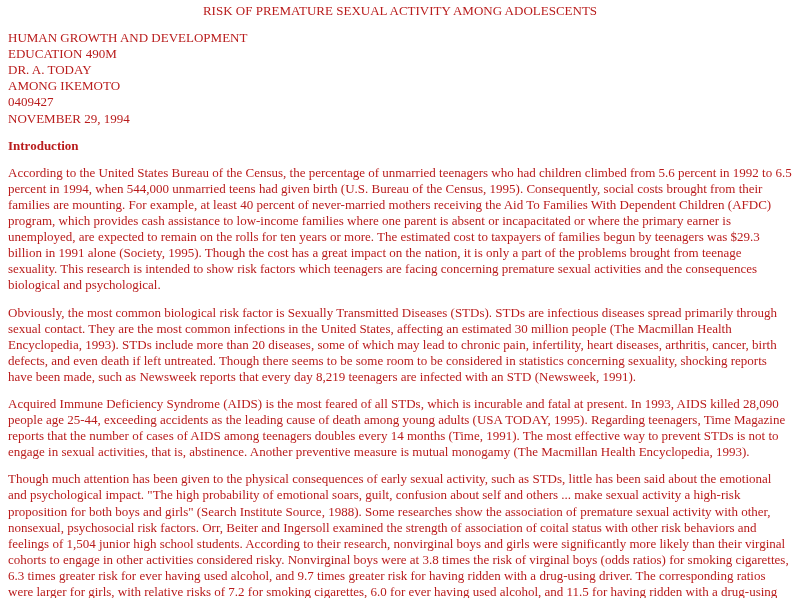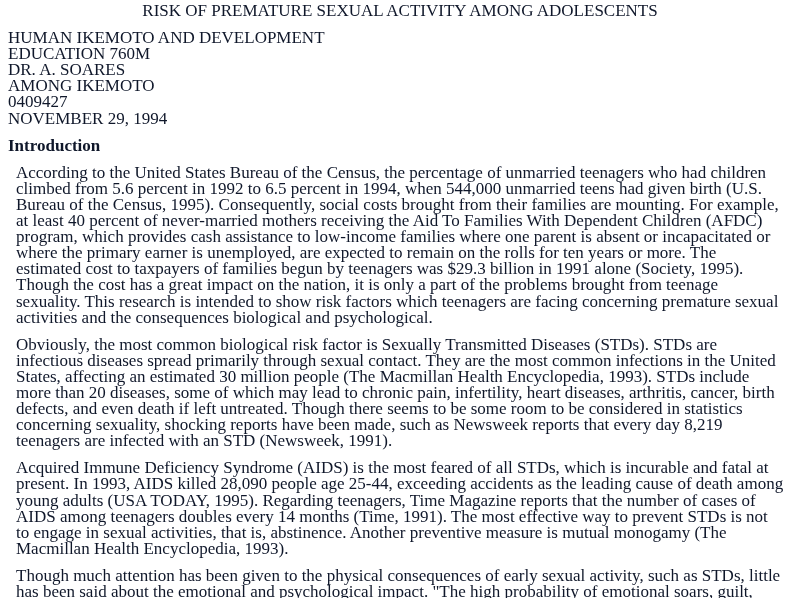--- a/index.html
+++ b/index.html
@@ -7,50 +7,50 @@
     padding: 0;
     background: #ffffff;
   }
   .page {
     width: 800px;
     height: 598px;
     box-sizing: border-box;
     padding: 3px 8px;
     overflow: hidden;
     background: #ffffff;
-    color: #0f172a;
+    color: #b91c1c;
     font-family: "Liberation Serif", "DejaVu Serif", serif;
-    font-size: 17px;
+    font-size: 13px;
     line-height: 16.1px;
     text-align: left;
   }
   .title {
     text-align: center;
     margin: 0 0 11px 0;
     font-weight: normal;
   }
   .hdr-block {
     margin: 11px 0;
   }
   .heading {
     font-weight: bold;
     margin: 4px 0;
   }
   .para {
-    margin: 11px 8px;
+    margin: 11px 0;
   }
 </style>
 </head>
 <body>
 
 <div class="page">
 
   <p class="title">RISK OF PREMATURE SEXUAL ACTIVITY AMONG ADOLESCENTS</p>
 
-  <p class="hdr-block"><span>HUMAN IKEMOTO AND DEVELOPMENT</span><br><span>EDUCATION 760M</span><br><span>DR. A. SOARES</span><br><span>AMONG IKEMOTO</span><br><span>0409427</span><br><span>NOVEMBER 29, 1994</span></p>
+  <p class="hdr-block"><span>HUMAN GROWTH AND DEVELOPMENT</span><br><span>EDUCATION 490M</span><br><span>DR. A. TODAY</span><br><span>AMONG IKEMOTO</span><br><span>0409427</span><br><span>NOVEMBER 29, 1994</span></p>
 
   <p class="heading">Introduction</p>
 
   <p class="para">According to the United States Bureau of the Census, the percentage of unmarried teenagers who had children climbed from 5.6 percent in 1992 to 6.5 percent in 1994, when 544,000 unmarried teens had given birth (U.S. Bureau of the Census, 1995). Consequently, social costs brought from their families are mounting. For example, at least 40 percent of never-married mothers receiving the Aid To Families With Dependent Children (AFDC) program, which provides cash assistance to low-income families where one parent is absent or incapacitated or where the primary earner is unemployed, are expected to remain on the rolls for ten years or more. The estimated cost to taxpayers of families begun by teenagers was $29.3 billion in 1991 alone (Society, 1995). Though the cost has a great impact on the nation, it is only a part of the problems brought from teenage sexuality. This research is intended to show risk factors which teenagers are facing concerning premature sexual activities and the consequences biological and psychological.</p>
 
 
   <p class="para">Obviously, the most common biological risk factor is Sexually Transmitted Diseases (STDs). STDs are infectious diseases spread primarily through sexual contact. They are the most common infections in the United States, affecting an estimated 30 million people (The Macmillan Health Encyclopedia, 1993). STDs include more than 20 diseases, some of which may lead to chronic pain, infertility, heart diseases, arthritis, cancer, birth defects, and even death if left untreated. Though there seems to be some room to be considered in statistics concerning sexuality, shocking reports have been made, such as Newsweek reports that every day 8,219 teenagers are infected with an STD (Newsweek, 1991).</p>
 
   <p class="para">Acquired Immune Deficiency Syndrome (AIDS) is the most feared of all STDs, which is incurable and fatal at present. In 1993, AIDS killed 28,090 people age 25-44, exceeding accidents as the leading cause of death among young adults (USA TODAY, 1995). Regarding teenagers, Time Magazine reports that the number of cases of AIDS among teenagers doubles every 14 months (Time, 1991). The most effective way to prevent STDs is not to engage in sexual activities, that is, abstinence. Another preventive measure is mutual monogamy (The Macmillan Health Encyclopedia, 1993).</p>
 

